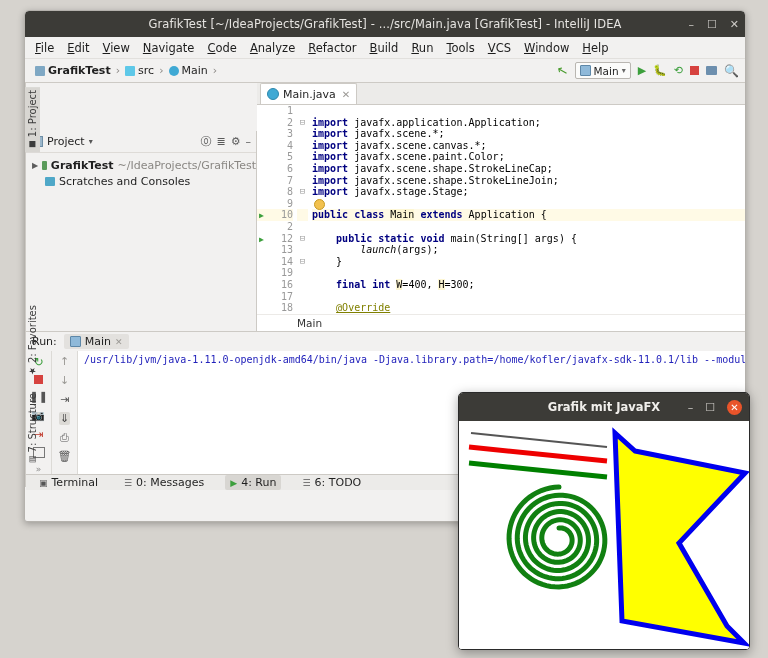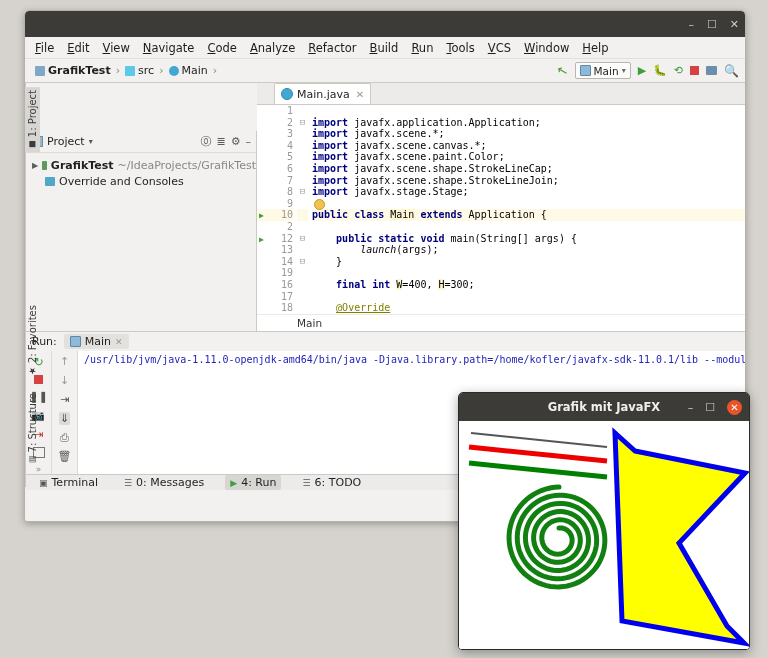--- a/index.html
+++ b/index.html
@@ -49,21 +49,21 @@
   .projhdr .lbl{font-size:11px;flex:1;display:flex;align-items:center;gap:4px;}
   .tree{padding:4px 0 0 4px;}
   .trow{display:flex;align-items:center;gap:4px;height:16px;font-size:11px;padding-left:2px;}
   .arw{width:9px;color:#5c5c5c;font-size:8px;}
   .muted{color:#8a8783;}
 
   
   .editor{flex:1;background:#fff;display:flex;flex-direction:column;position:relative;}
   .etabs{height:21px;background:#ecebe9;border-bottom:1px solid #cdcac5;display:flex;align-items:flex-end;}
   .etab{height:20px;background:#fff;border:1px solid #cdcac5;border-bottom:none;display:flex;
-        align-items:center;gap:4px;padding:0 6px;font-size:11px;border-radius:2px 2px 0 0;margin-left:17px;}
+        align-items:center;gap:4px;padding:0 6px;font-size:11px;border-radius:2px 2px 0 0;margin-left:3px;}
   .etab .x{color:#9a9894;font-size:10px;margin-left:2px;}
   .codewrap{flex:1;display:flex;position:relative;overflow:hidden;background:#fff;}
   .gutter{width:36px;background:#fff;text-align:right;padding-right:4px;
           font-family:"DejaVu Sans Mono","Liberation Mono",monospace;font-size:10px;color:#999;}
   .gline{height:11.6px;line-height:11.6px;position:relative;}
   .gmark{position:absolute;left:2px;top:1px;font-size:8px;}
   .folds{width:11px;background:#fff;font-family:"DejaVu Sans Mono",monospace;font-size:9px;color:#9b9b9b;}
   .fline{height:11.6px;line-height:11.6px;text-align:center;}
   .code{flex:1;font-family:"DejaVu Sans Mono","Liberation Mono",monospace;font-size:10px;
         line-height:11.6px;white-space:pre;color:#000;padding-left:4px;position:relative;}
@@ -109,20 +109,21 @@
   .fxclose{width:15px;height:15px;border-radius:50%;background:#e9542a;color:#fff;font-size:10px;
            display:flex;align-items:center;justify-content:center;}
   .fxcanvas{width:100%;height:228px;background:#fff;display:block;}
 </style>
 </head>
 <body>
 
 <div id="ide">
 
   <div class="titlebar">
+    <div class="ttl">GrafikTest [~/IdeaProjects/GrafikTest] - .../src/Main.java [GrafikTest] - IntelliJ IDEA</div>
     <div class="wbtns">
       <span class="wbtn">–</span>
       <span class="wbtn">☐</span>
       <span class="wbtn">✕</span>
     </div>
   </div>
 
   <div class="menubar" id="menubar">
       <span><u>F</u>ile</span>
       <span><u>E</u>dit</span>
@@ -208,21 +209,21 @@
           <div class="tree" id="tree">
               <div class="trow">
                 <span class="arw">▶</span>
                 <span style="display: inline-block; width: 10px; height: 9px; border-radius: 1px; background: rgb(91, 155, 91);"></span>
                 <span style="font-weight: bold;">GrafikTest</span>
                 <span class="muted">~/IdeaProjects/GrafikTest</span>
               </div>
               <div class="trow">
                 <span class="arw"></span>
                 <span style="display: inline-block; width: 10px; height: 9px; border-radius: 1px; background: rgb(79, 168, 200);"></span>
-                <span>Override and Consoles</span>
+                <span>Scratches and Consoles</span>
               </div>
             </div>
         </div>
 
         <div class="editor">
           <div class="etabs">
             <div class="etab">
               <span style="display:inline-block;width:10px;height:10px;border-radius:50%;background:#3fa9d4;border:1px solid #2d88ad;"></span>
               <span>Main.java</span>
               <span class="x">✕</span>

